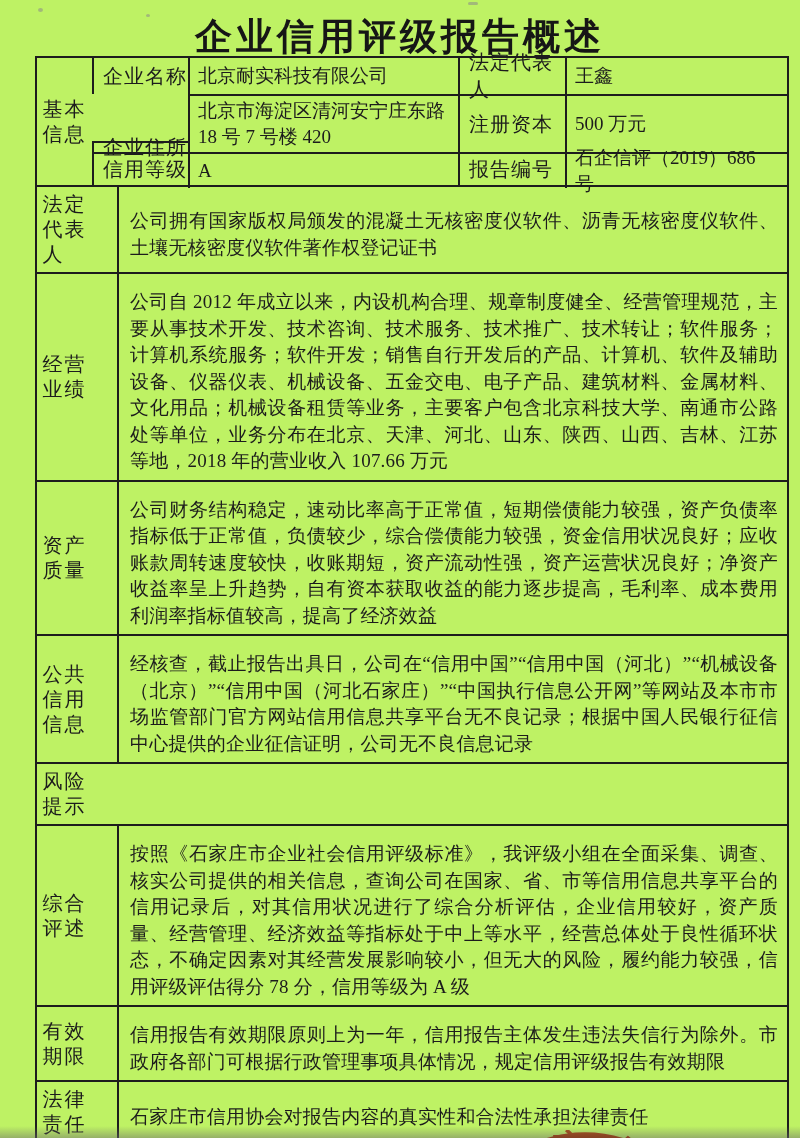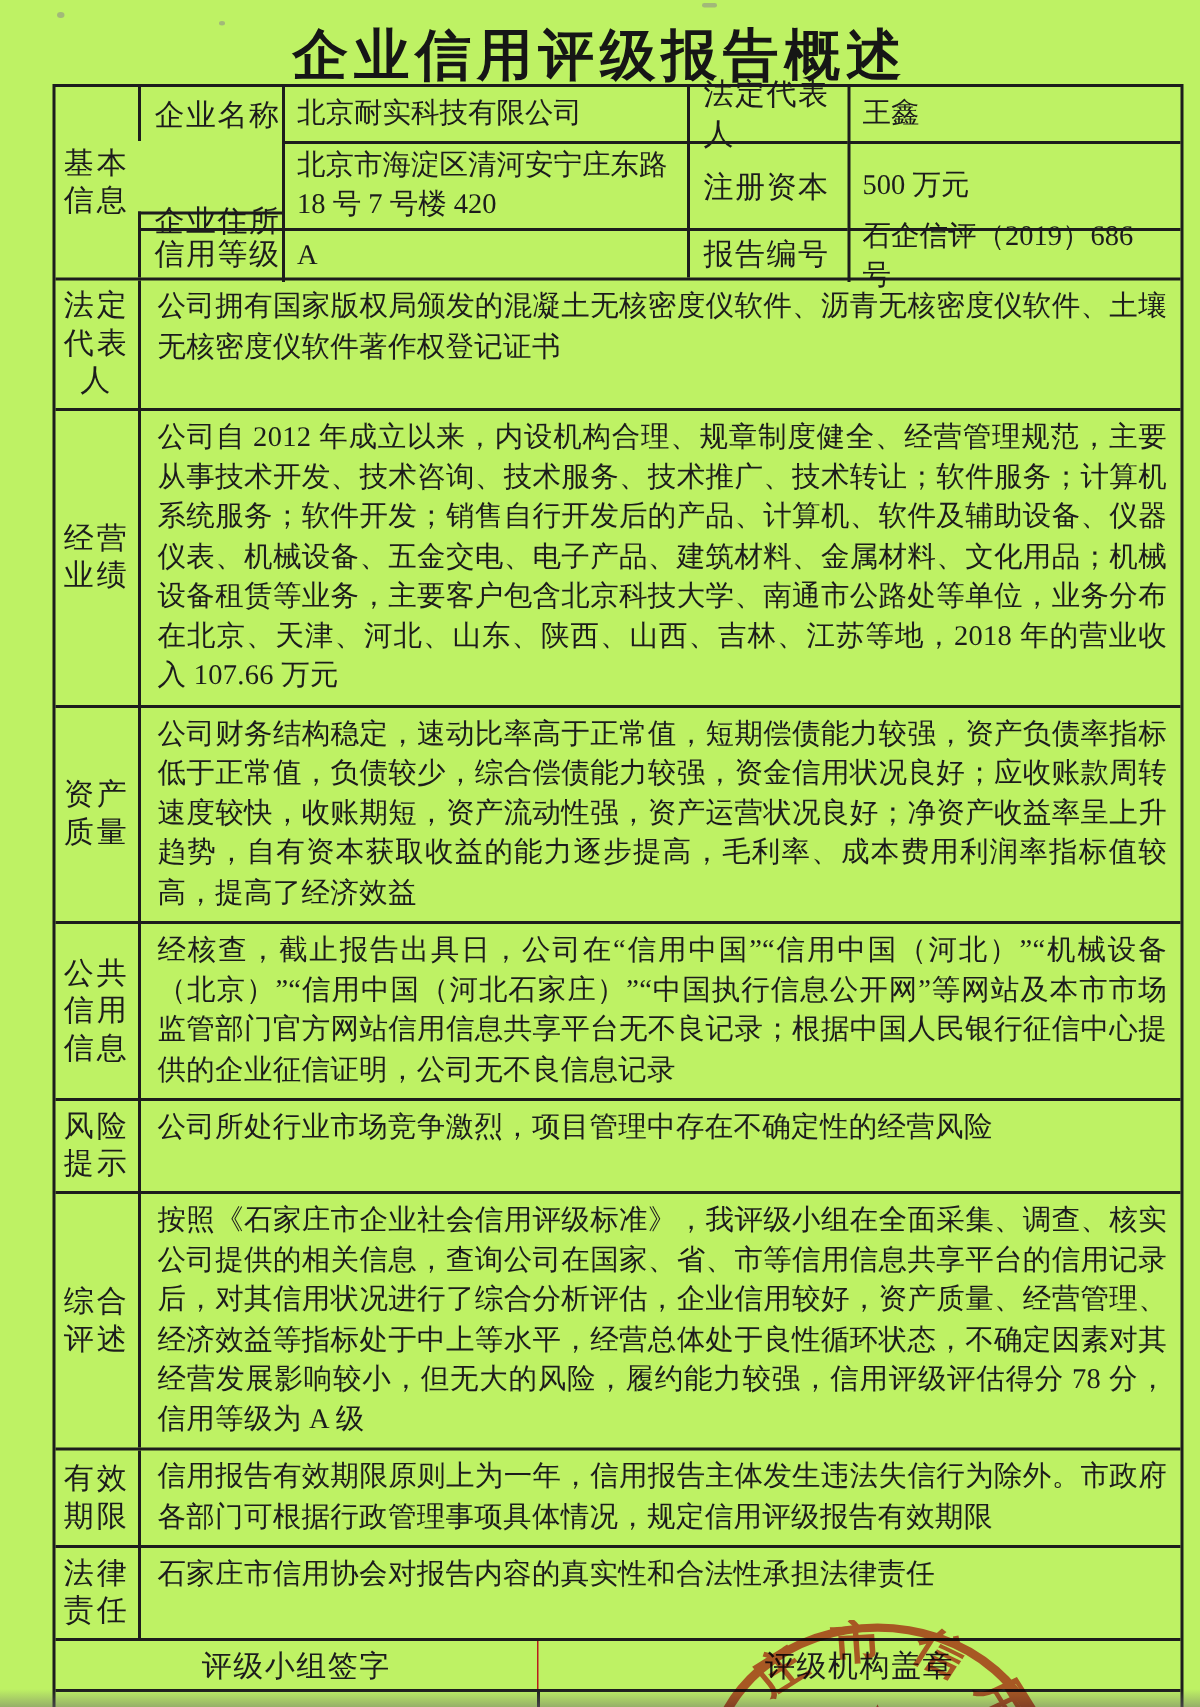--- a/index.html
+++ b/index.html
@@ -31,34 +31,34 @@
   
   .basic{
     display:grid;
     grid-template-columns:55px 96px 270px 107px 1fr;
     grid-template-rows:36px 58px 33px;
   }
   .basic > div{ display:flex; align-items:center; }
   .bl{ border-left:2px solid #1d1d1d; }
   .bt{ border-top:2px solid #1d1d1d; }
   .seccell{
-    justify-content:center; text-align:center;border-radius:22px;
+    justify-content:center; text-align:left;border-radius:22px;
   }
   .seccell span{
     display:inline-block; width:44px; word-break:break-all;
     font-size:20px; line-height:25px; letter-spacing:2px;
   }
   .fieldcell{ font-size:20px; padding-left:9px; letter-spacing:1px; }
   .valuecell{ font-size:19px; padding:17px 8px; line-height:26px; }
   
   .srow{ display:flex; border-top:2px solid #1d1d1d; align-items:stretch; }
   .srow .seccell{ width:55px; flex:none; display:flex; align-items:center; justify-content:center; padding:5px 0; }
   .srow .bodycell{
     flex:1; border-left:2px solid #1d1d1d;
-    padding:5px 9px 5px 11px; display:flex; align-items:flex-start;
+    padding:15px 9px 5px 11px; display:flex; align-items:center;margin-left:25px;
   }
   .srow .bodycell p{
     width:100%; font-size:19px; line-height:26.5px; text-align:justify;
     letter-spacing:.2px;
   }
   .srow.short .bodycell{ min-height:48px; }
   
   .fhead{ display:flex; border-top:2px solid #1d1d1d; height:34px; }
   .fhead > div{ display:flex; align-items:center; justify-content:center; font-size:20px; letter-spacing:1px; }
   .fhead .lcol{ width:321px; flex:none; }
@@ -137,23 +137,20 @@
       <div class="seccell">
           <span>公共信用信息</span>
         </div>
       <div class="bodycell">
           <p>经核查，截止报告出具日，公司在“信用中国”“信用中国（河北）”“机械设备（北京）”“信用中国（河北石家庄）”“中国执行信息公开网”等网站及本市市场监管部门官方网站信用信息共享平台无不良记录；根据中国人民银行征信中心提供的企业征信证明，公司无不良信息记录</p>
         </div>
     </div>
     <div class="srow short">
       <div class="seccell">
           <span>风险提示</span>
-        </div>
-      <div class="bodycell">
-          <p>公司所处行业市场竞争激烈，项目管理中存在不确定性的经营风险</p>
         </div>
     </div>
     <div class="srow">
       <div class="seccell">
           <span>综合评述</span>
         </div>
       <div class="bodycell">
           <p>按照《石家庄市企业社会信用评级标准》，我评级小组在全面采集、调查、核实公司提供的相关信息，查询公司在国家、省、市等信用信息共享平台的信用记录后，对其信用状况进行了综合分析评估，企业信用较好，资产质量、经营管理、经济效益等指标处于中上等水平，经营总体处于良性循环状态，不确定因素对其经营发展影响较小，但无大的风险，履约能力较强，信用评级评估得分 78 分，信用等级为 A 级</p>
         </div>
     </div>

